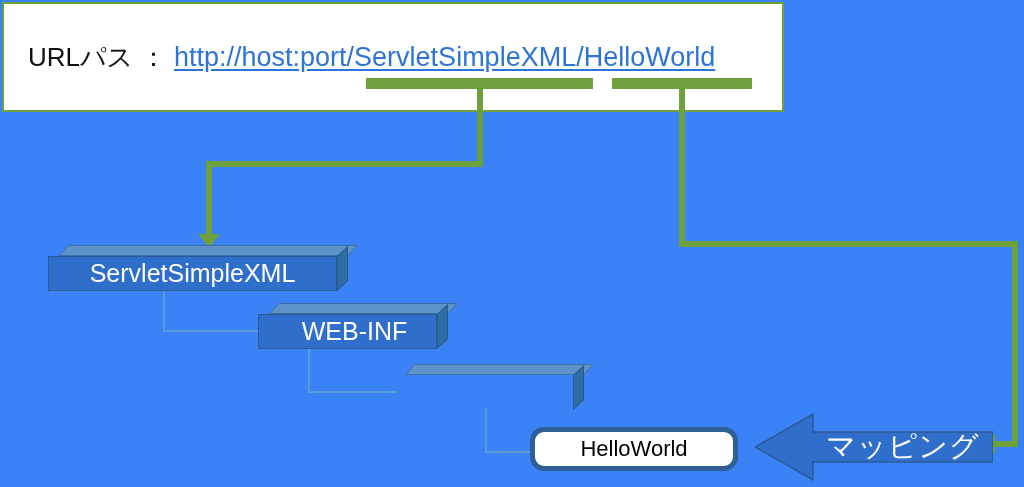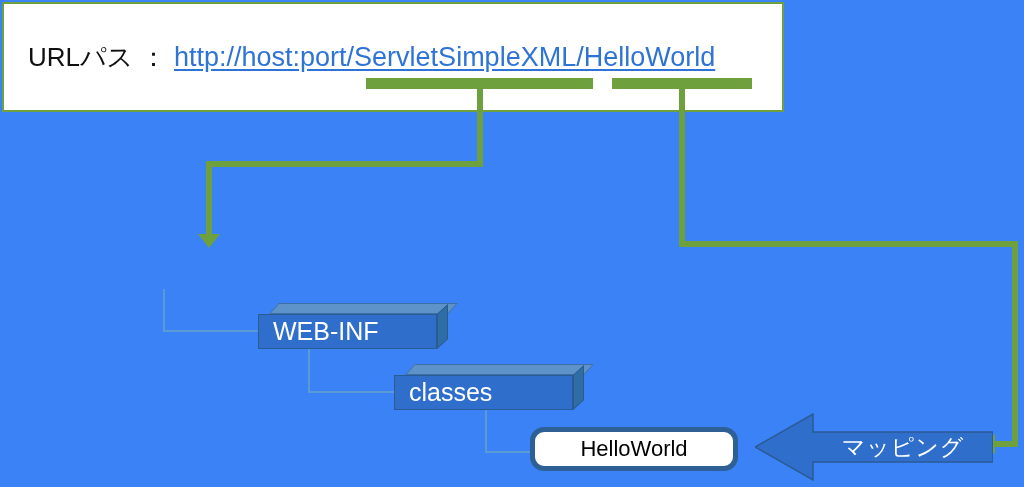--- a/index.html
+++ b/index.html
@@ -110,21 +110,21 @@
     left: 0;
     background: #2F6FCB;
     border: 1px solid #2B5B95;
     box-sizing: border-box;
     color: #ffffff;
     font-size: 25px;
     display: flex;
     align-items: center;
   }
   .face.center { justify-content: center; }
-  .face.left   { justify-content: flex-start; padding-left: 14px; }
+  .face.left   { justify-content: center; padding-left: 14px; }
 
   
   .bseg {
     position: absolute;
     background: #5B9BD5;
   }
   .bv { width: 2px; }
   .bh { height: 2px; }
 
   
@@ -149,21 +149,21 @@
   .block-arrow .arrow-label {
     position: absolute;
     left: 0; top: 0;
     width: 100%; height: 100%;
     display: flex;
     align-items: center;
     justify-content: center;
     padding-left: 58px;
     box-sizing: border-box;
     color: #ffffff;
-    font-size: 23px;
+    font-size: 29px;
     letter-spacing: 1px;
     pointer-events: none;
   }
 </style>
 </head>
 <body>
 
 <div id="canvas">
 
   <div class="url-panel">
@@ -191,35 +191,39 @@
 
   <div class="bseg bv" style="left:163px; top:289px; height:42px;"></div>
   <div class="bseg bh" style="left:163px; top:330px; width:98px;"></div>
 
   <div class="bseg bv" style="left:308px; top:348px; height:44px;"></div>
   <div class="bseg bh" style="left:308px; top:391px; width:89px;"></div>
 
   <div class="bseg bv" style="left:485px; top:408px; height:44px;"></div>
   <div class="bseg bh" style="left:485px; top:451px; width:48px;"></div>
 
+  <div class="box3d" style="left:48px; top:245px; width:300px; height:46px;">
+    <div class="top" style="width:289px; margin-left:11px;"></div>
+    <div class="side" style="left:289px; height:35px; margin-top:11px;"></div>
+    <div class="face center" style="top:11px; width:289px; height:35px;">
+      <span>ServletSimpleXML</span>
+    </div>
+  </div>
 
   <div class="box3d" style="left:258px; top:303px; width:190px; height:46px;">
     <div class="top" style="width:179px; margin-left:11px;"></div>
     <div class="side" style="left:179px; height:35px; margin-top:11px;"></div>
     <div class="face left" style="top:11px; width:179px; height:35px;">
       <span>WEB-INF</span>
     </div>
   </div>
 
   <div class="box3d" style="left:394px; top:364px; width:190px; height:46px;">
     <div class="top" style="width:179px; margin-left:11px;"></div>
     <div class="side" style="left:179px; height:35px; margin-top:11px;"></div>
-    <div class="face left" style="top:11px; width:179px; height:35px;">
-      <span>classes</span>
-    </div>
   </div>
 
   <div class="rounded-node" style="left:530px; top:427px; width:208px; height:44px;">
     <span>HelloWorld</span>
   </div>
 
   <div class="block-arrow" style="left:755px; top:412px; width:238px; height:70px;">
     <svg width="238" height="70" viewBox="0 0 238 70" aria-hidden="true">
       <polygon points="0,35 58,2 58,20 238,20 238,50 58,50 58,68" fill="#2F6FCB" stroke="#2B5B95" stroke-width="1.5"></polygon>
     </svg>

